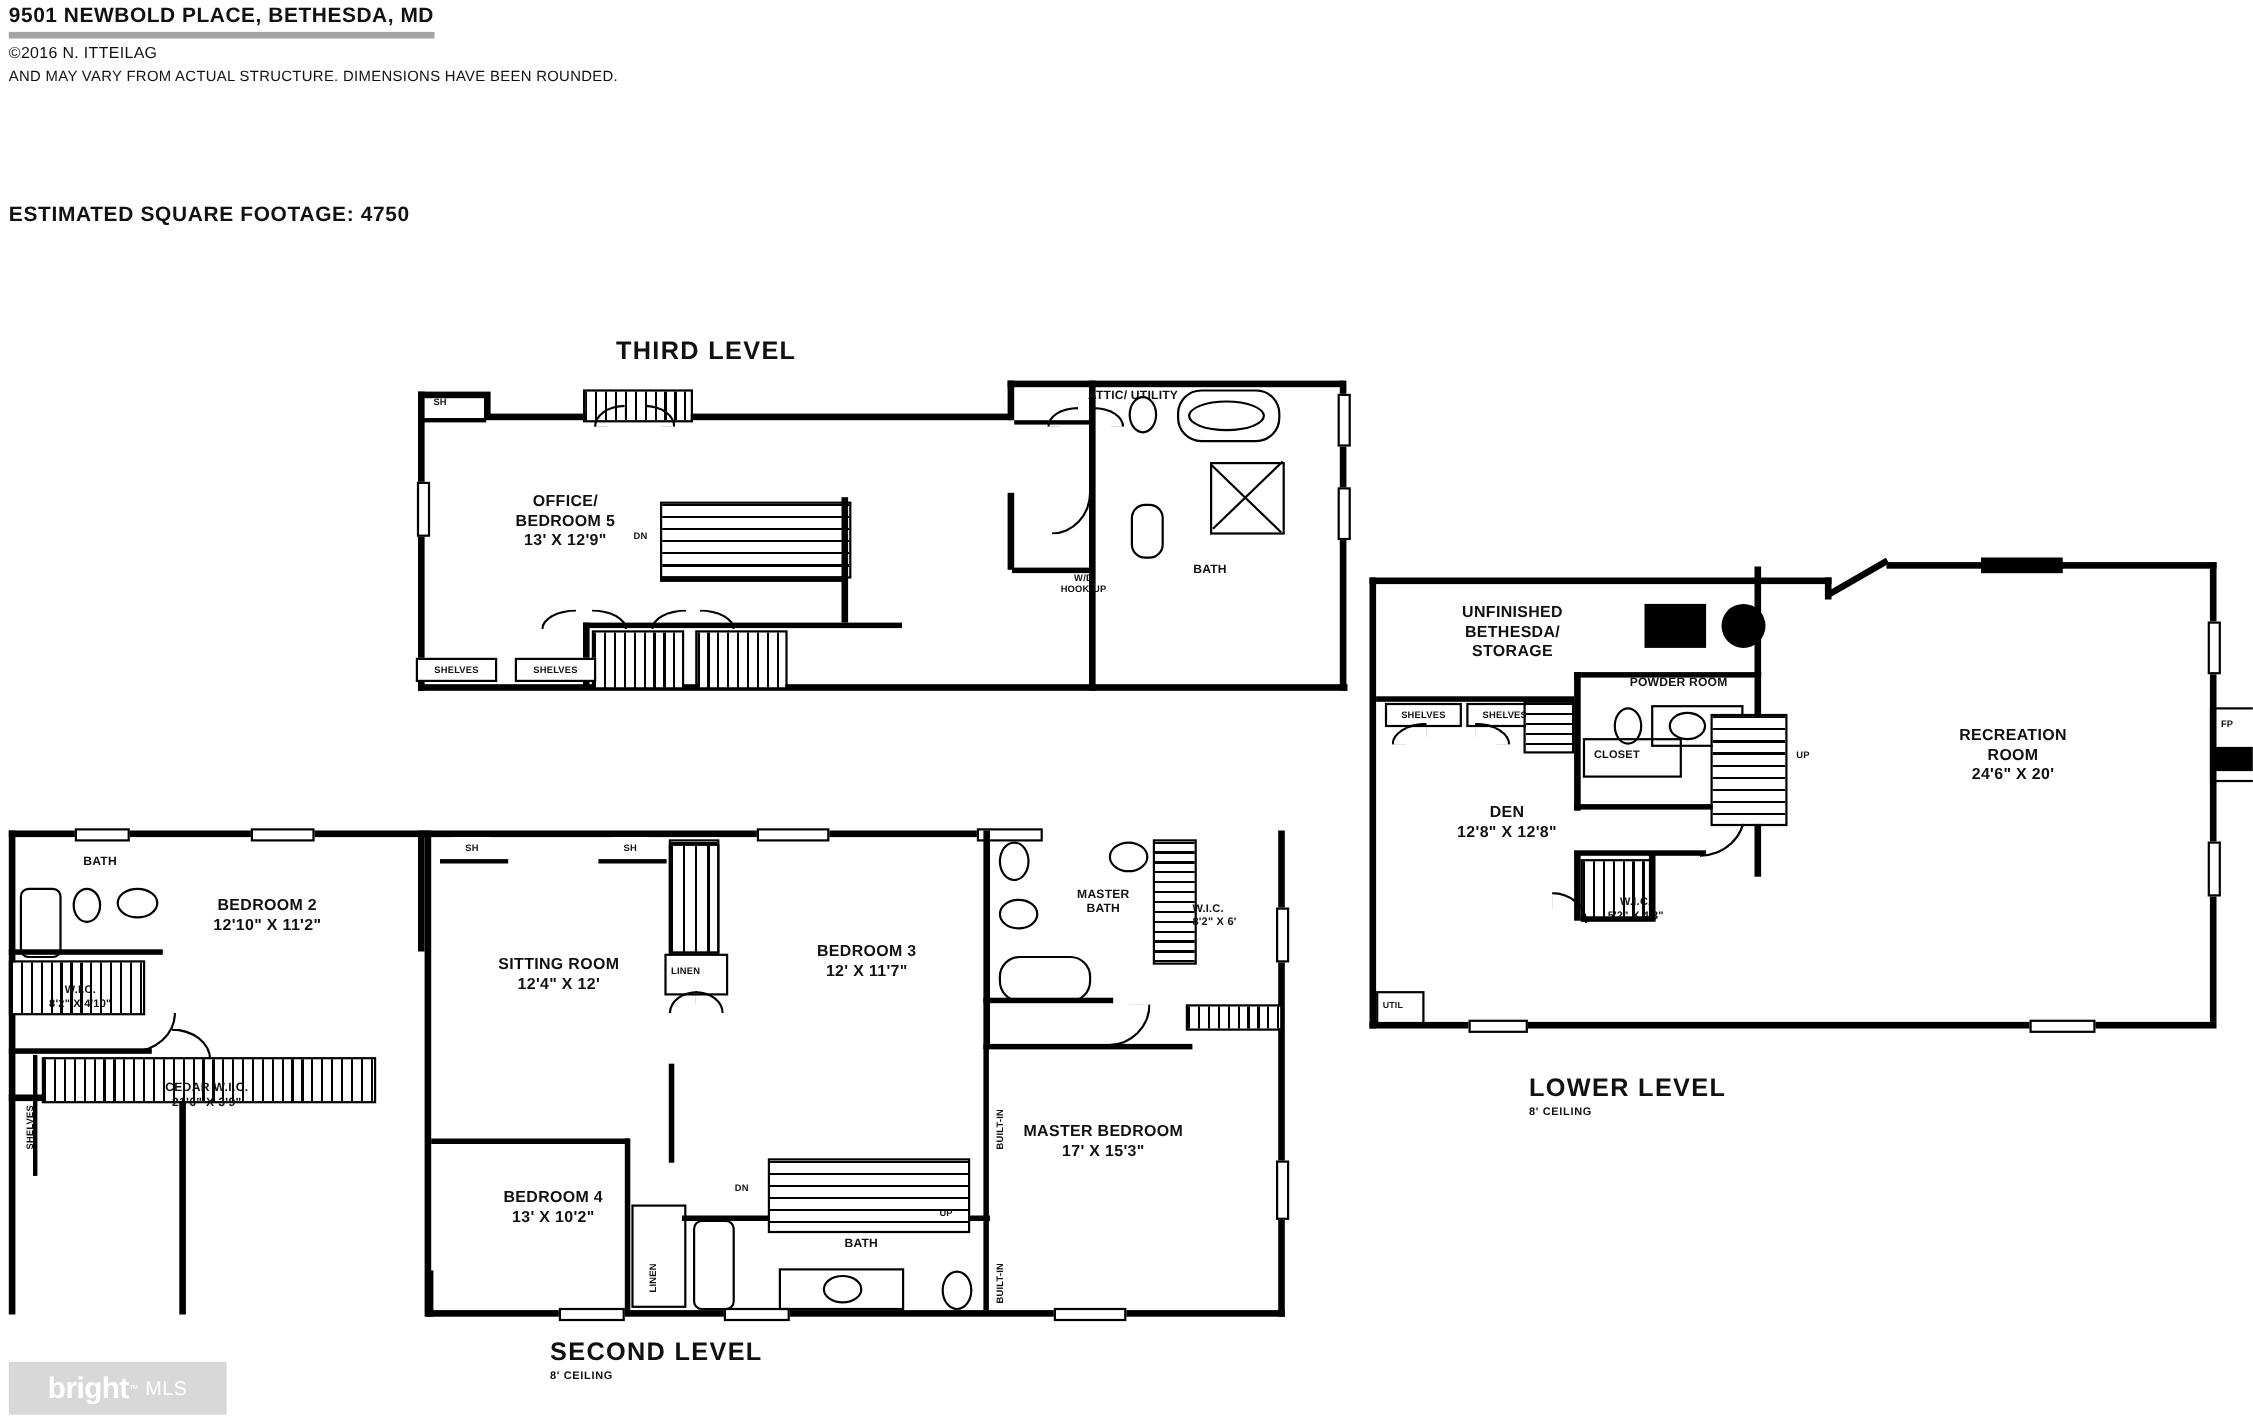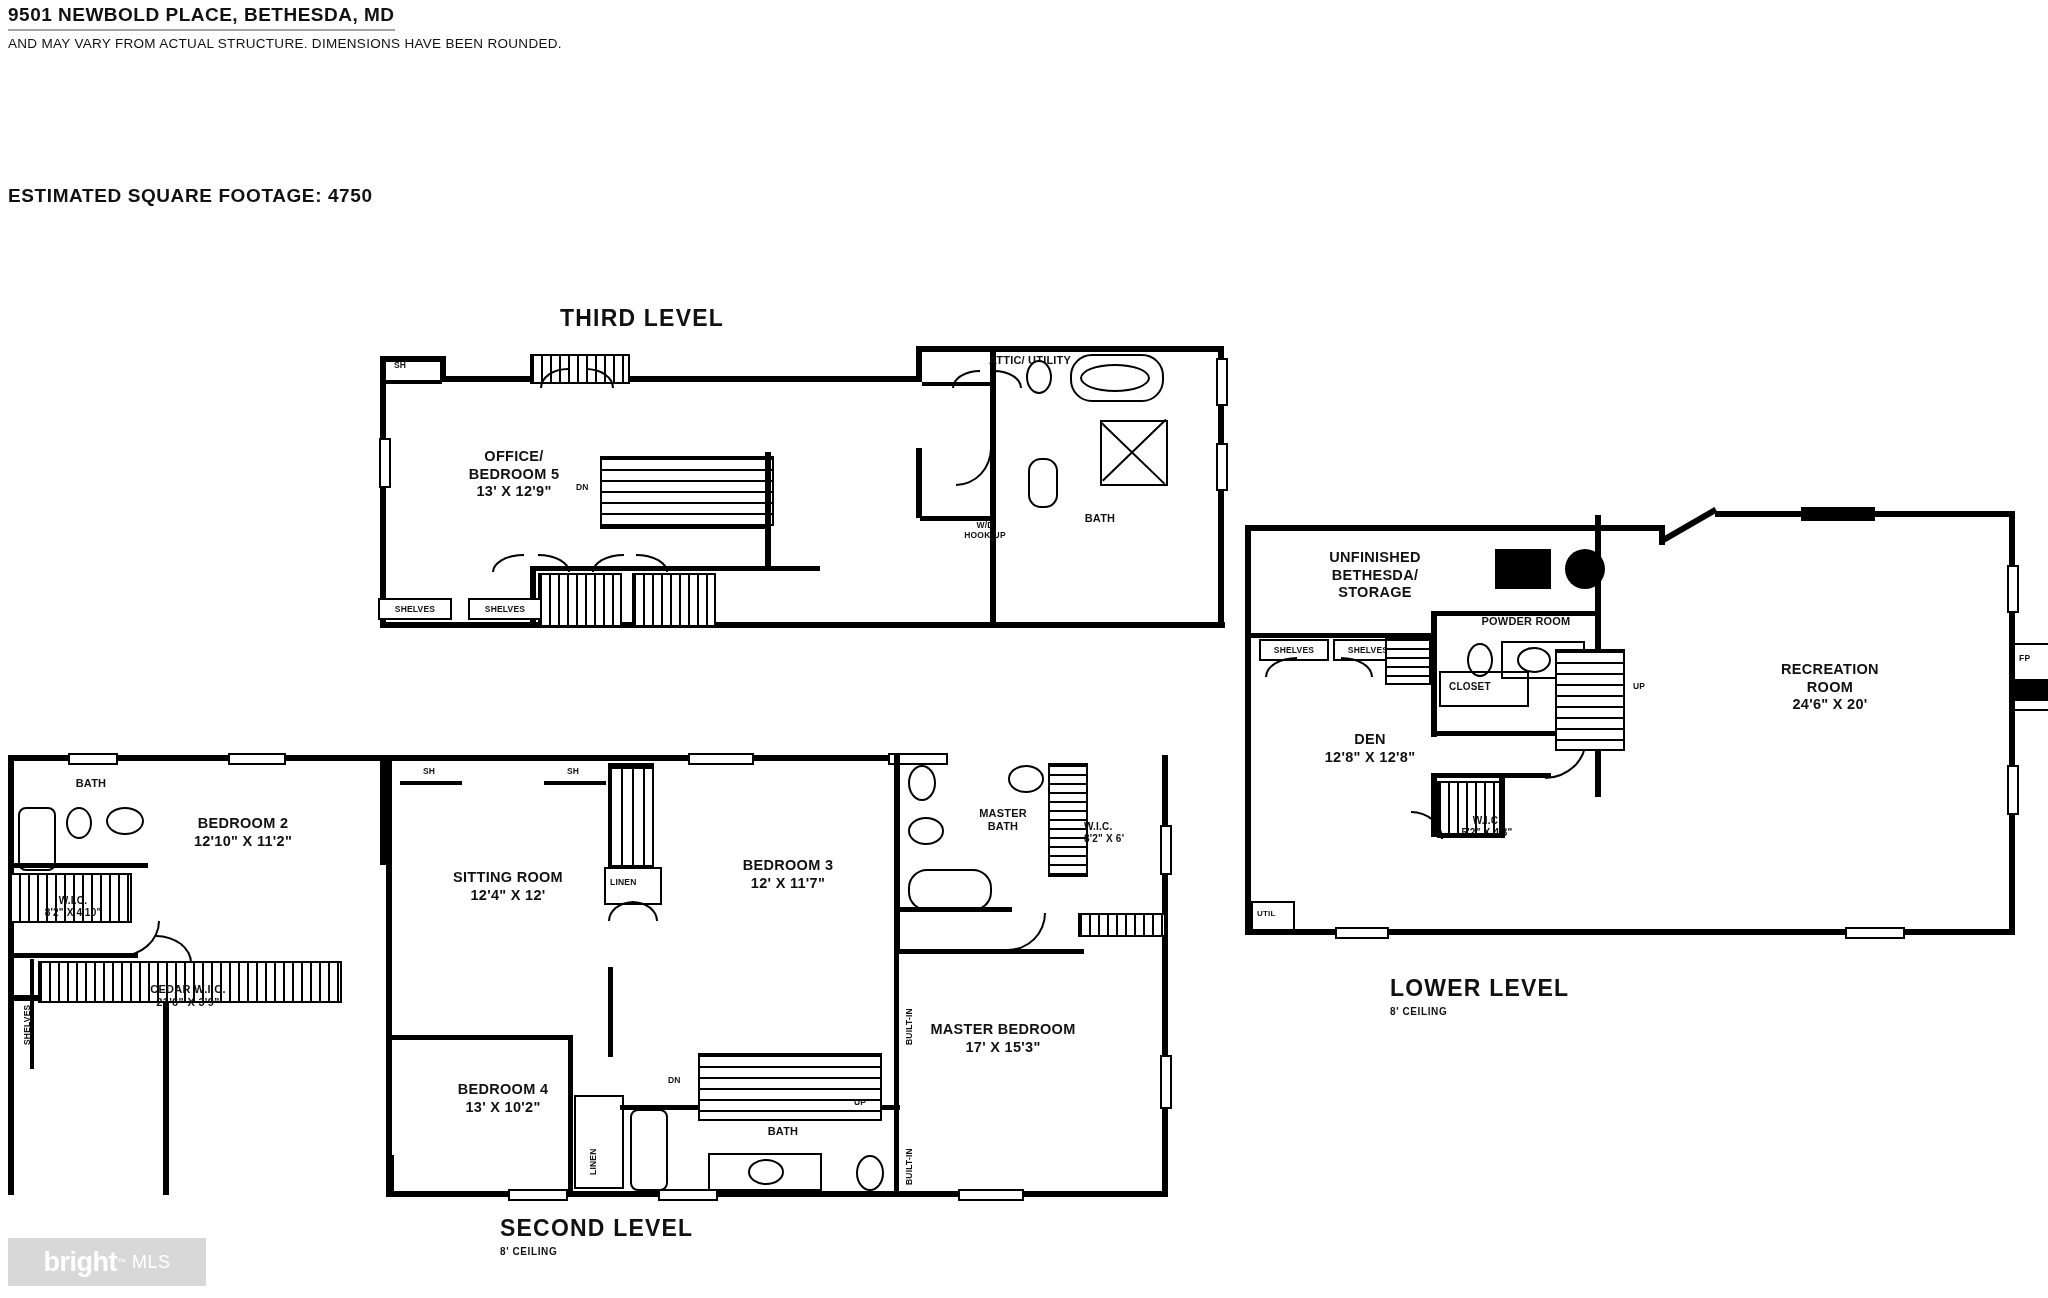--- a/index.html
+++ b/index.html
@@ -1,21 +1,21 @@
 <!DOCTYPE html>
 <html><head>
 <meta charset="utf-8">
 <style>
   html,body{margin:0;padding:0;background:#ffffff;}
   body{width:2048px;height:1298px;position:relative;font-family:"Liberation Sans",sans-serif;color:#111;overflow:hidden;}
   .page{position:absolute;left:0;top:0;width:2048px;height:1298px;}
 
   
   .hdr{position:absolute;left:8px;top:4px;width:760px;}
-  .hdr .title{font-size:19px;font-weight:700;letter-spacing:.5px;padding-bottom:3px;border-bottom:2px solid #a3a3a3;display:inline-block;}
+  .hdr .title{font-size:19px;font-weight:700;letter-spacing:.5px;padding-bottom:3px;border-bottom:6px solid #a3a3a3;display:inline-block;}
   .hdr .line{font-size:14.5px;letter-spacing:.3px;margin-top:6px;}
   .hdr .line.sm{font-size:13.5px;margin-top:5px;}
   .sqft{position:absolute;left:8px;top:185px;font-size:19px;font-weight:700;letter-spacing:.6px;}
 
   
   .plan{position:absolute;}
   .w{position:absolute;background:#000;}          
   .wl{position:absolute;background:#000;}         
   .rm{position:absolute;text-align:center;font-size:14.5px;line-height:1.22;letter-spacing:.3px;font-weight:600;}
   .rm.sm{font-size:11px;font-weight:600;letter-spacing:.2px;}
@@ -53,20 +53,21 @@
   .wm .t{font-size:9px;color:#fff;vertical-align:super;}
   .wm .m{font-size:18px;color:#fff;margin-left:6px;letter-spacing:.5px;}
 </style>
 </head>
 <body>
 
 <div class="page">
 
   <div class="hdr">
     <div class="title">9501 NEWBOLD PLACE, BETHESDA, MD</div>
+    <div class="line">©2016 N. ITTEILAG</div>
     <div class="line sm">AND MAY VARY FROM ACTUAL STRUCTURE. DIMENSIONS HAVE BEEN ROUNDED.</div>
   </div>
   <div class="sqft">ESTIMATED SQUARE FOOTAGE: 4750</div>
 
   <div class="lvl" style="left:560px;top:305px;width:320px;">
     <span>THIRD LEVEL</span>
   </div>
 
   <div class="plan" style="left:380px;top:348px;width:790px;height:290px;">
 

